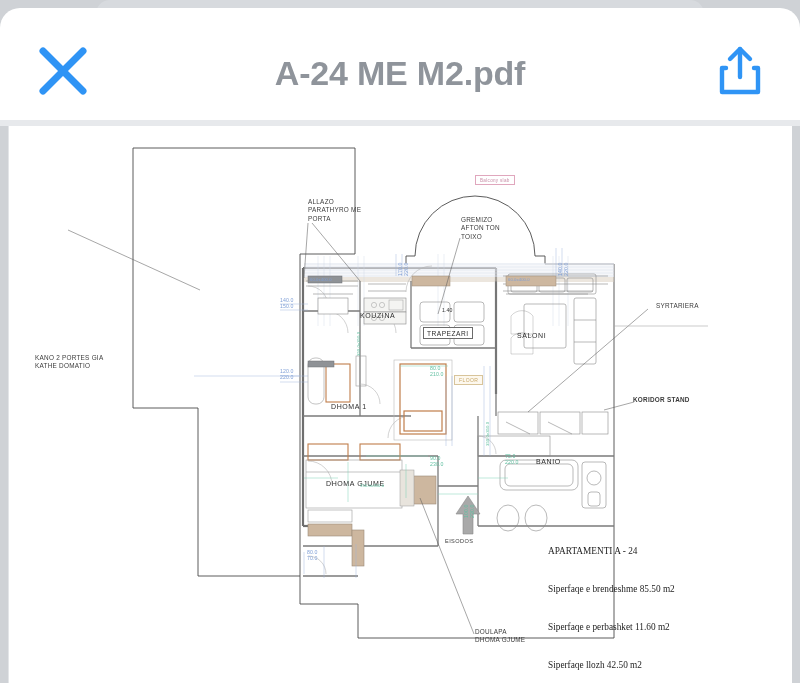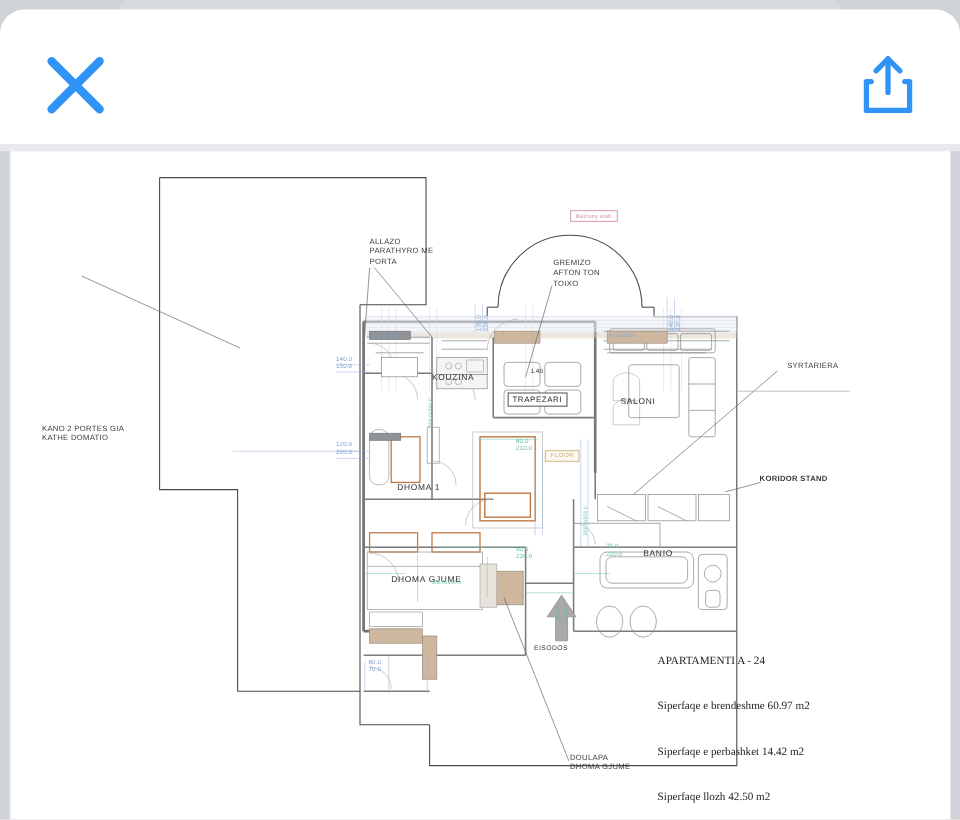--- a/index.html
+++ b/index.html
@@ -117,20 +117,21 @@
 
   <div class="header-card">
 
     <div class="close-btn">
       <svg width="54" height="54" viewBox="0 0 54 54">
         <line x1="7" y1="7" x2="47" y2="47" stroke="#2f94f5" stroke-width="7" stroke-linecap="round"></line>
         <line x1="47" y1="7" x2="7" y2="47" stroke="#2f94f5" stroke-width="7" stroke-linecap="round"></line>
       </svg>
     </div>
 
+    <div class="doc-title">A-24 ME M2.pdf</div>
 
     <div class="share-btn">
       <svg width="48" height="54" viewBox="0 0 48 54">
         <path d="M24 5 L24 33" stroke="#2f94f5" stroke-width="4.4" stroke-linecap="round" fill="none"></path>
         <path d="M14 15 L24 5 L34 15" stroke="#2f94f5" stroke-width="4.4" stroke-linecap="round" stroke-linejoin="round" fill="none"></path>
         <path d="M10 24 L6 24 L6 48 L42 48 L42 24 L38 24" stroke="#2f94f5" stroke-width="4.4" stroke-linecap="round" stroke-linejoin="round" fill="none"></path>
       </svg>
     </div>
   </div>
 
@@ -455,22 +456,22 @@
       <div class="dim green tiny rot" style="left:478px;top:320px;">350.0x350.0</div>
 
       <div class="dim" style="left:434px;top:182px;color:#333;">1.40</div>
 
       <div class="dim blue tiny" style="left:302px;top:152px;">60.0x400.0</div>
 
       <div class="dim blue tiny" style="left:500px;top:152px;">60.0x400.0</div>
 
       <div class="legend" style="left:540px;top:394px;">
         <div>APARTAMENTI A - 24</div>
-        <div>Siperfaqe e brendeshme 60.97 m2</div>
-        <div>Siperfaqe e perbashket 14.42 m2</div>
+        <div>Siperfaqe e brendeshme 85.50 m2</div>
+        <div>Siperfaqe e perbashket 11.60 m2</div>
         <div>Siperfaqe llozh 42.50 m2</div>
         
         
       </div>
 
     </div>
   </div>
 </div>
 
 </body></html>

